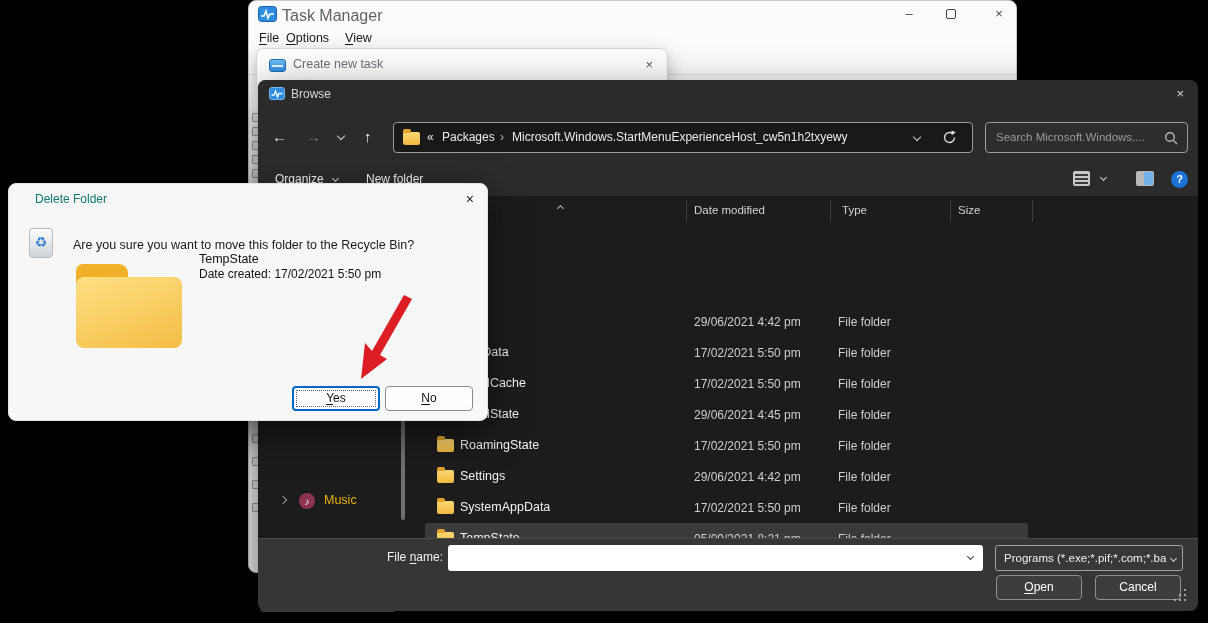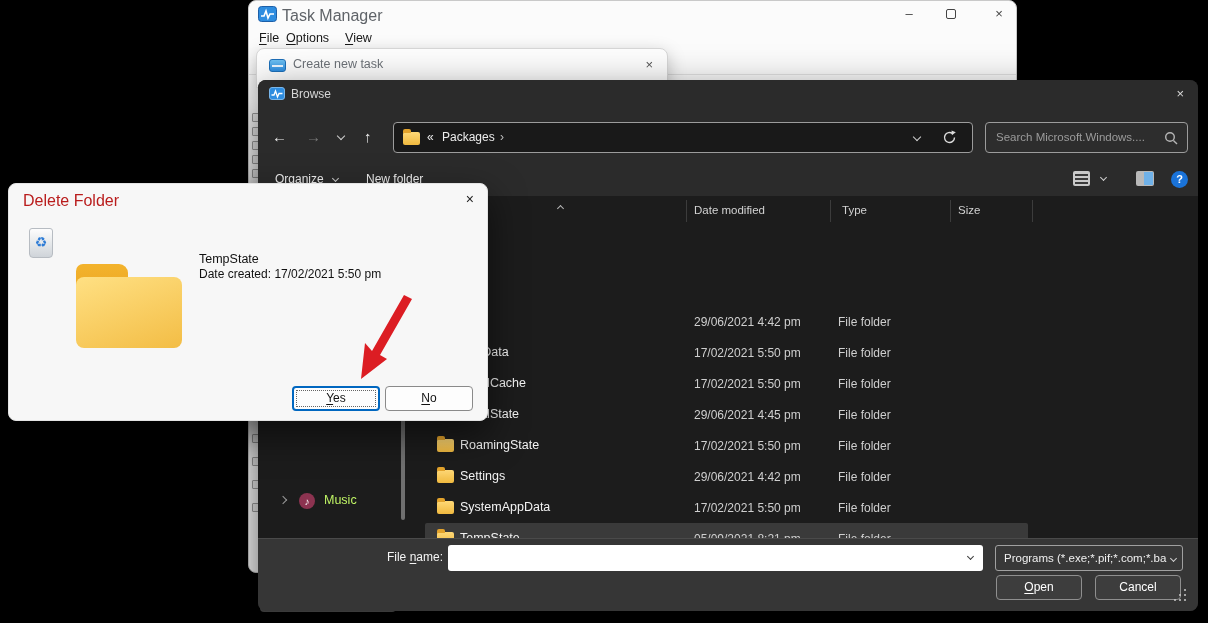--- a/index.html
+++ b/index.html
@@ -56,34 +56,34 @@
   .colsep{width:1px;height:22px;background:#3c3c3c;top:2px;}
   .ficon{width:17px;height:13px;border-radius:2px;background:linear-gradient(180deg,#ffd977,#f0b93f);}
   .ficon::before{content:"";position:absolute;left:0;top:-3px;width:8px;height:4px;border-radius:2px 2px 0 0;background:#e3a32c;}
   .frow{left:167px;width:603px;height:31px;border-radius:2px;}
   .frow.sel{background:#3a3a3a;}
   .fname{left:35px;top:8px;font-size:12.5px;color:#f2f2f2;white-space:nowrap;}
   .fdate{left:269px;top:9px;font-size:12px;color:#cfcfcf;white-space:nowrap;}
   .ftype{left:413px;top:9px;font-size:12px;color:#cfcfcf;}
   .srow{left:2px;width:136px;height:30px;border-radius:4px;}
   .srow.sel{background:#3a3a3a;}
-  .slabel{left:64px;top:7px;font-size:12.5px;color:#bef264;white-space:nowrap;}
+  .slabel{left:64px;top:7px;font-size:12.5px;color:#eab308;white-space:nowrap;}
   #footer{left:0;top:458px;width:940px;height:73px;background:#363636;border-top:1px solid #4a4a4a;
           border-radius:0 0 8px 8px;}
   .flabel{font-size:12px;color:#f4f4f4;}
   #fninput{left:190px;top:6px;width:535px;height:26px;background:#fff;border:none;border-radius:3px;}
   #filter{left:737px;top:6px;width:188px;height:26px;background:#383838;border:1px solid #a0a0a0;border-radius:3px;
           color:#f0f0f0;font-size:11.5px;line-height:24px;padding:0 16px 0 8px;white-space:nowrap;overflow:hidden;}
   .dlgbtn{top:36px;width:86px;height:25px;background:#3d3d3d;border:1px solid #8f8f8f;border-radius:4px;
           color:#fff;font-size:12px;text-align:center;line-height:23px;}
 
   
   #deldlg{left:8px;top:183px;width:480px;height:238px;background:#f7f7f7;border:1px solid #e3e3e3;border-radius:8px;
           box-shadow:0 14px 36px rgba(0,0,0,.55);}
-  #deldlg .title{left:14px;top:8px;font-size:16px;color:#b91c1c;}
+  #deldlg .title{left:26px;top:8px;font-size:12px;color:#0f766e;}
   #deldlg .msg{left:64px;top:54px;font-size:12.5px;color:#1b1b1b;}
   #deldlg .iname{left:190px;top:68px;font-size:12.5px;color:#111;}
   #deldlg .idetail{left:190px;top:83px;font-size:12px;color:#111;}
   .bin{left:20px;top:44px;width:24px;height:30px;background:linear-gradient(180deg,#fdfdfd,#cfd4d9);
        border:1px solid #b7bcc2;border-radius:3px 3px 4px 4px;}
   .bin span{position:absolute;left:1px;top:5px;width:20px;text-align:center;font-size:14px;color:#2e7cd6;}
   .bigfolder{left:67px;top:80px;width:106px;height:84px;}
   .bigfolder::before{content:"";position:absolute;left:0;top:0;width:52px;height:28px;border-radius:7px 9px 0 0;
        background:linear-gradient(180deg,#f3b32c,#eda826);}
   .bigfolder::after{content:"";position:absolute;left:0;top:13px;width:106px;height:71px;border-radius:8px;
@@ -146,20 +146,21 @@
     <div class="abs navg" style="left:14px;top:48px">←</div>
     <div class="abs navg dim" style="left:48px;top:48px">→</div>
     <span class="abs chev down" style="left:80px;top:53px"></span>
     <div class="abs navg" style="left:106px;top:48px">↑</div>
 
     <div id="addr" class="abs">
       <span class="abs ficon" style="left:9px;top:9px"></span>
       <span class="abs txt" style="left:33px;top:7px">«</span>
       <span class="abs txt" style="left:48px;top:7px">Packages</span>
       <span class="abs txt" style="left:106px;top:7px;color:#bdbdbd">›</span>
+      <span class="abs txt" style="left:118px;top:7px">Microsoft.Windows.StartMenuExperienceHost_cw5n1h2txyewy</span>
       <span class="abs chev down" style="right:52px;top:11px"></span>
       <svg class="abs" style="right:14px;top:6px" width="17" height="17">
         <path d="M13.5 8.5 A5 5 0 1 1 11.6 4.6" fill="none" stroke="#dcdcdc" stroke-width="1.4"></path>
         <polygon points="10.5,1.5 14.8,3.2 10.9,6.3" fill="#dcdcdc"></polygon>
       </svg>
     </div>
 
     <div id="search" class="abs">
       <div class="abs ph">Search Microsoft.Windows....</div>
       <svg class="abs" style="right:9px;top:8px" width="14" height="14">
@@ -301,20 +302,21 @@
       <span class="abs dot" style="right:22px;bottom:10px"></span>
     </div>
   </div>
 
   <div id="deldlg" class="abs">
     <div class="abs title">Delete Folder</div>
     <div class="abs closex" style="right:13px;top:7px;font-size:14px;color:#222">×</div>
     <div class="abs bin">
         <span>♻</span>
       </div>
+    <div class="abs msg">Are you sure you want to move this folder to the Recycle Bin?</div>
     <div class="abs bigfolder"></div>
     <div class="abs iname">TempState</div>
     <div class="abs idetail">Date created: 17/02/2021 5:50 pm</div>
     <div class="abs ynbtn focus" style="left:275px">
       <span class="u">Y</span><span>es</span>
     </div>
     <div class="abs ynbtn" style="left:376px">
       <span class="u">N</span><span>o</span>
     </div>
   </div>

